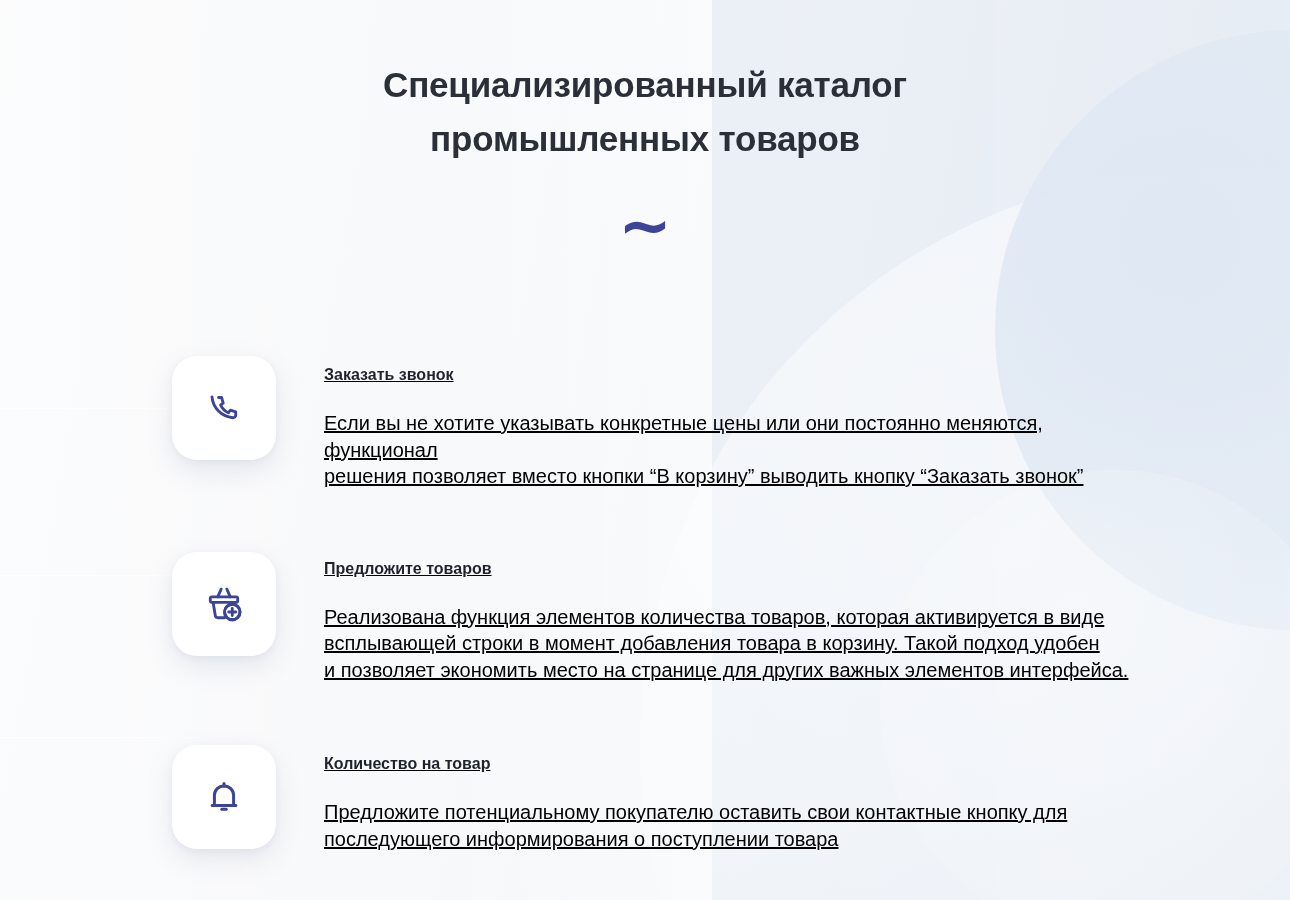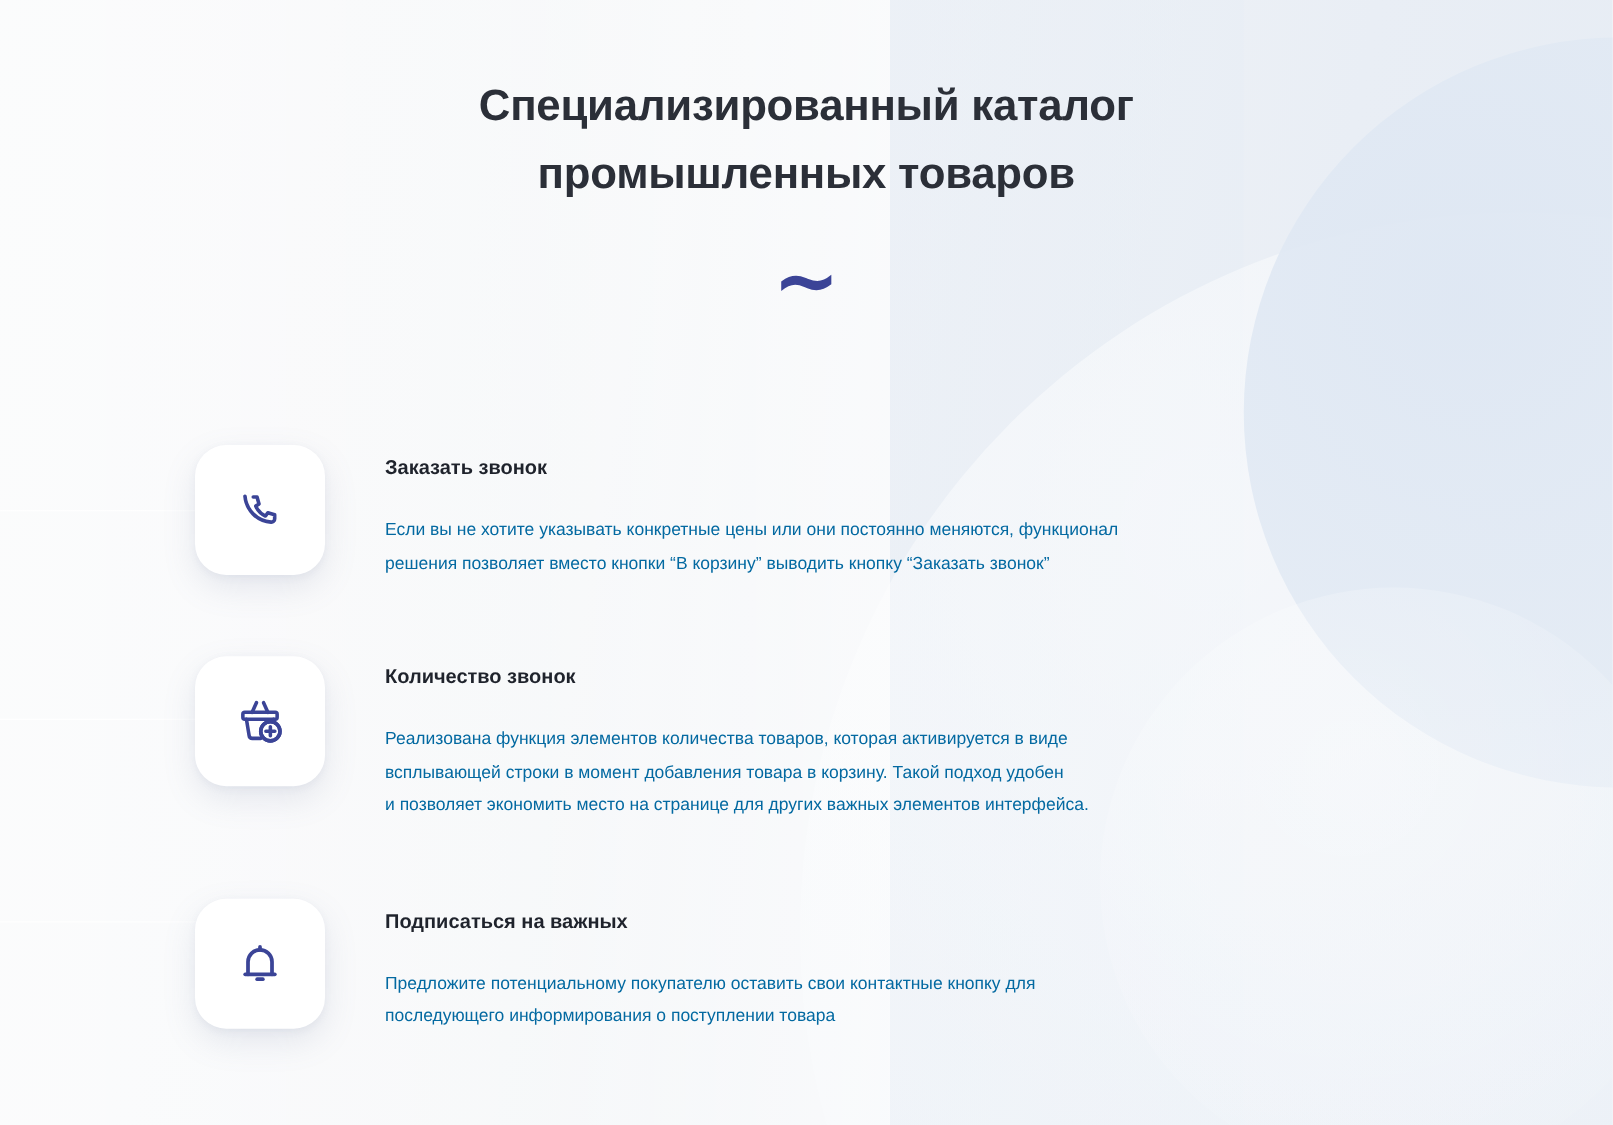--- a/index.html
+++ b/index.html
@@ -123,23 +123,24 @@
     font-size:64px;
     line-height:48px;
     font-weight:700;
     color:#3b4497;
     transform:translateY(-4px);
   }
 
   
   .features {
     position:absolute;
-    left:156px;
+    left:172px;
     top:356px;
     width:1000px;
+    text-decoration:underline;
   }
 
   .feature {
     position:relative;
     display:flex;
     align-items:flex-start;
     gap:48px;
   }
   .feature + .feature { margin-top:62px; }
 
@@ -160,23 +161,23 @@
   .feature-body { padding-top:8px; max-width:830px; }
 
   .feature-title {
     font-size:16px;
     line-height:22px;
     font-weight:700;
     color:#1f232c;
     margin-bottom:24px;
   }
   .feature-text {
-    font-size:14px;
+    font-size:20px;
     line-height:26.5px;
-    color:#0369a1;
+    color:#000000;
     white-space:pre-line;
   }
 
   
   .feature.f2 .feature-body { padding-top:6px; }
   .feature.f3 .feature-body { padding-top:8px; }
 </style>
 </head>
 <body>
 
@@ -232,39 +233,39 @@
             <path d="M6.4 12.9 L7.9 22.0 C8.0 22.9 8.8 23.6 9.7 23.6 L14.4 23.6"></path>
             <path d="M21.6 12.9 L21.1 16.0"></path>
 
             <circle cx="19.8" cy="19.6" r="5.4" fill="#ffffff"></circle>
             <circle cx="19.8" cy="19.6" r="5.4"></circle>
             <path d="M19.8 17.1 V22.1 M17.3 19.6 H22.3"></path>
           </svg>
         </span>
       </div>
       <div class="feature-body">
-        <h2 class="feature-title">Количество звонок</h2>
+        <h2 class="feature-title">Предложите товаров</h2>
         <p class="feature-text">Реализована функция элементов количества товаров, которая активируется в виде
 всплывающей строки в момент добавления товара в корзину. Такой подход удобен
 и позволяет экономить место на странице для других важных элементов интерфейса.</p>
       </div>
     </article>
 
     <article class="feature f3">
       <div class="feature-icon-card">
         <span>
           <svg width="36" height="36" viewBox="0 0 24 24" fill="none" stroke="#3b4497" stroke-width="2" stroke-linecap="round" stroke-linejoin="round">
             <path d="M12 3.0 V4.6"></path>
             <path d="M5.6 17.6 V10.9 C5.6 7.4 8.5 4.6 12 4.6 C15.5 4.6 18.4 7.4 18.4 10.9 V17.6"></path>
             <path d="M4.1 17.6 H19.9"></path>
             <path d="M10.5 20.2 H13.5"></path>
           </svg>
         </span>
       </div>
       <div class="feature-body">
-        <h2 class="feature-title">Подписаться на важных</h2>
+        <h2 class="feature-title">Количество на товар</h2>
         <p class="feature-text">Предложите потенциальному покупателю оставить свои контактные кнопку для
 последующего информирования о поступлении товара</p>
       </div>
     </article>
 
   </section>
 </div>
 
 </body></html>

